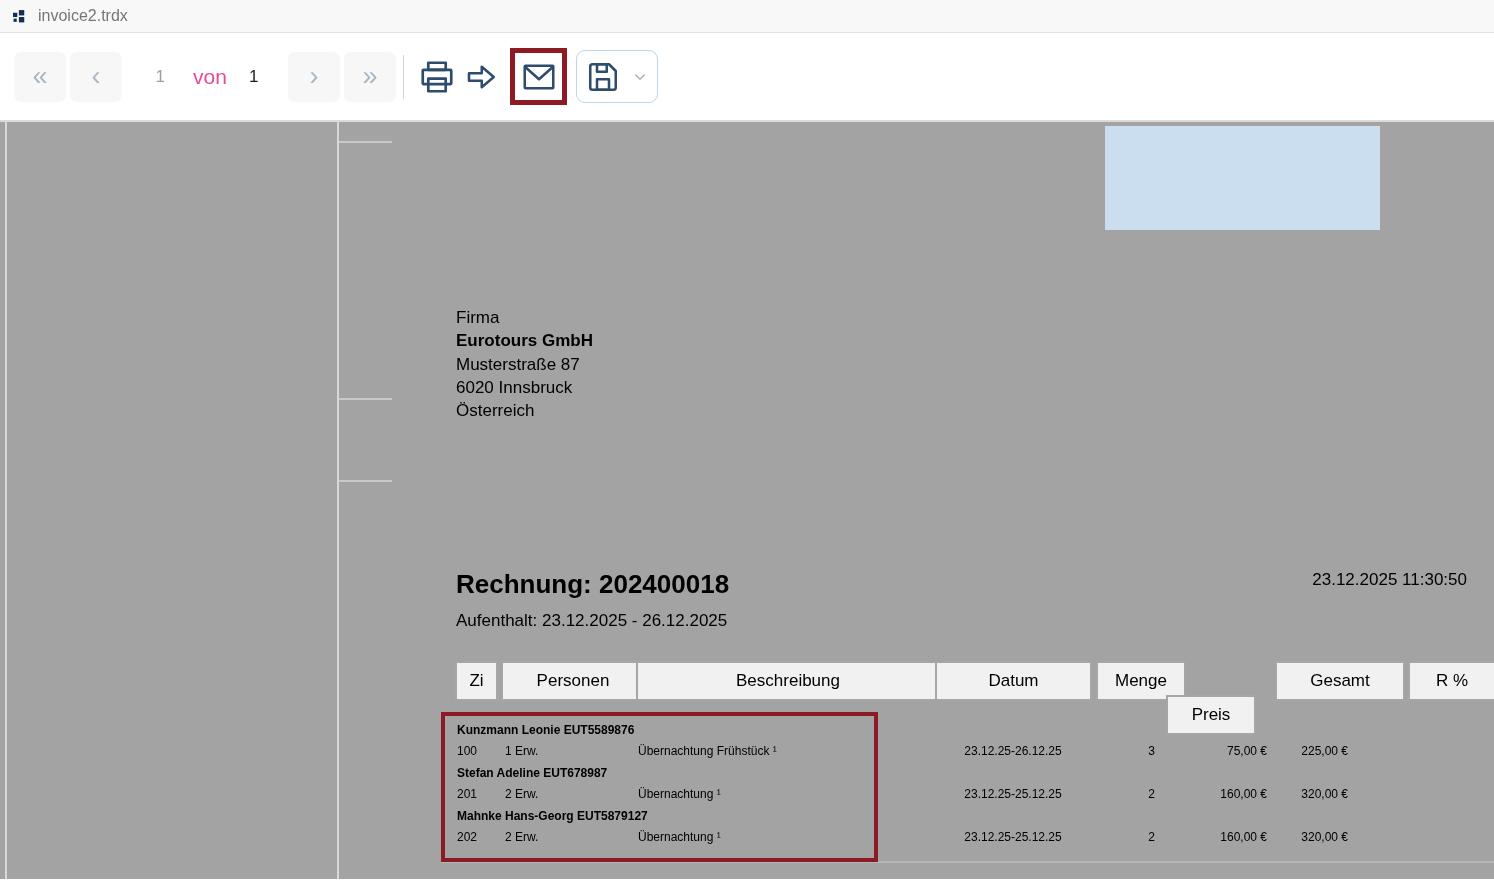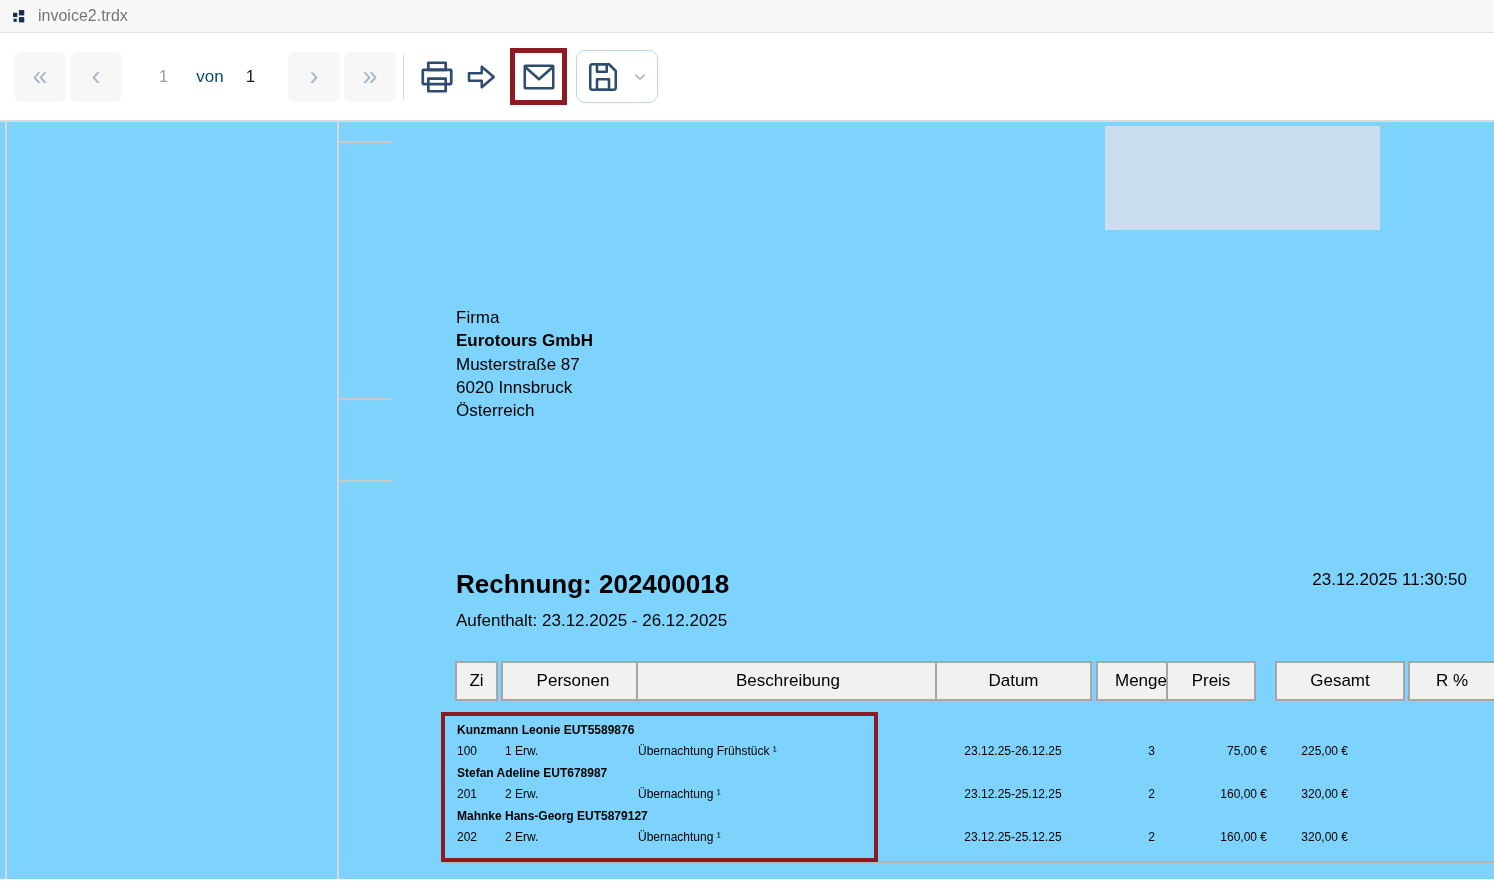--- a/index.html
+++ b/index.html
@@ -14,34 +14,34 @@
 
   
   .toolbar { height:89px; background:#fff; border-bottom:2px solid #dadada;
              display:flex; align-items:center; padding-left:14px; }
   .nav-btn { width:52px; height:50px; border-radius:7px; background:#f7f7f7;
              display:flex; align-items:center; justify-content:center;
              color:#a7b6c6; font-size:27px; line-height:1; cursor:pointer;
              margin-right:4px; user-select:none; }
   .pager { width:162px; display:flex; align-items:center; justify-content:center; }
   .pager .cur { color:#9aa0a6; font-size:17px; margin-right:28px; }
-  .pager .of  { color:#0c4a6e; font-size:17px; font-weight:500; margin-right:22px; }
+  .pager .of  { color:#ec4899; font-size:21px; font-weight:500; margin-right:22px; }
   .pager .tot { color:#1d1d1d; font-size:17px; font-weight:500; }
   .tb-sep { width:1px; height:44px; background:#d2d2d2; margin:0 11px 0 3px; }
   .icon-btn { width:44px; height:44px; display:flex; align-items:center;
               justify-content:center; cursor:pointer; }
   .hl-box { border:5px solid #8d1b24; width:57px; height:57px; margin-left:7px;
             display:flex; align-items:center; justify-content:center; }
   .save-group { margin-left:9px; height:53px; border:1px solid #bcd6ec;
                 border-radius:9px; display:flex; align-items:center;
                 padding:0 8px; cursor:pointer; }
   .save-group .chev { margin-left:10px; }
 
   
-  .document { position:relative; width:1494px; height:757px; background:#7dd3fc;
+  .document { position:relative; width:1494px; height:757px; background:#a3a3a3;
               overflow:hidden; color:#000; }
   .vline { position:absolute; top:0; bottom:0; width:2px; background:#d8d8d8; }
   .vline.left-edge { left:5px; }
   .vline.page-edge { left:337px; }
   .fold { position:absolute; left:339px; width:53px; height:2px; background:#c9c9c9; }
   .logo-placeholder { position:absolute; left:1105px; top:4px; width:275px;
                       height:104px; background:#cadef0; }
 
   .addr { position:absolute; left:456px; top:184px; font-size:17px; line-height:23.3px; }
   .addr .bold { font-weight:bold; }
@@ -52,21 +52,21 @@
 
   
   .th { position:absolute; top:539px; height:40px; background:#f1f1f1;
         border:2px solid #a6a6a6; font-size:17px; text-align:center;
         line-height:35px; }
   .h-zi      { left:455px;  width:43px;  }
   .h-pers    { left:501px;  width:144px; }
   .h-besch   { left:636px;  width:304px; }
   .h-datum   { left:935px;  width:157px; }
   .h-menge   { left:1096px; width:90px;  }
-  .h-preis   { left:1166px; width:90px; }
+  .h-preis   { left:1166px; width:90px;margin-top:34px; }
   .h-gesamt  { left:1275px; width:130px; }
   .h-r       { left:1408px; width:88px;  }
 
   
   .body-row { position:absolute; left:0; width:1494px; height:20px; font-size:12px; }
   .name-row { left:457px; width:900px; font-weight:bold; }
   .cell { position:absolute; white-space:nowrap; }
   .c-zi     { left:457px;  width:40px;  }
   .c-pers   { left:505px;  width:122px; }
   .c-besch  { left:638px;  width:292px; }

